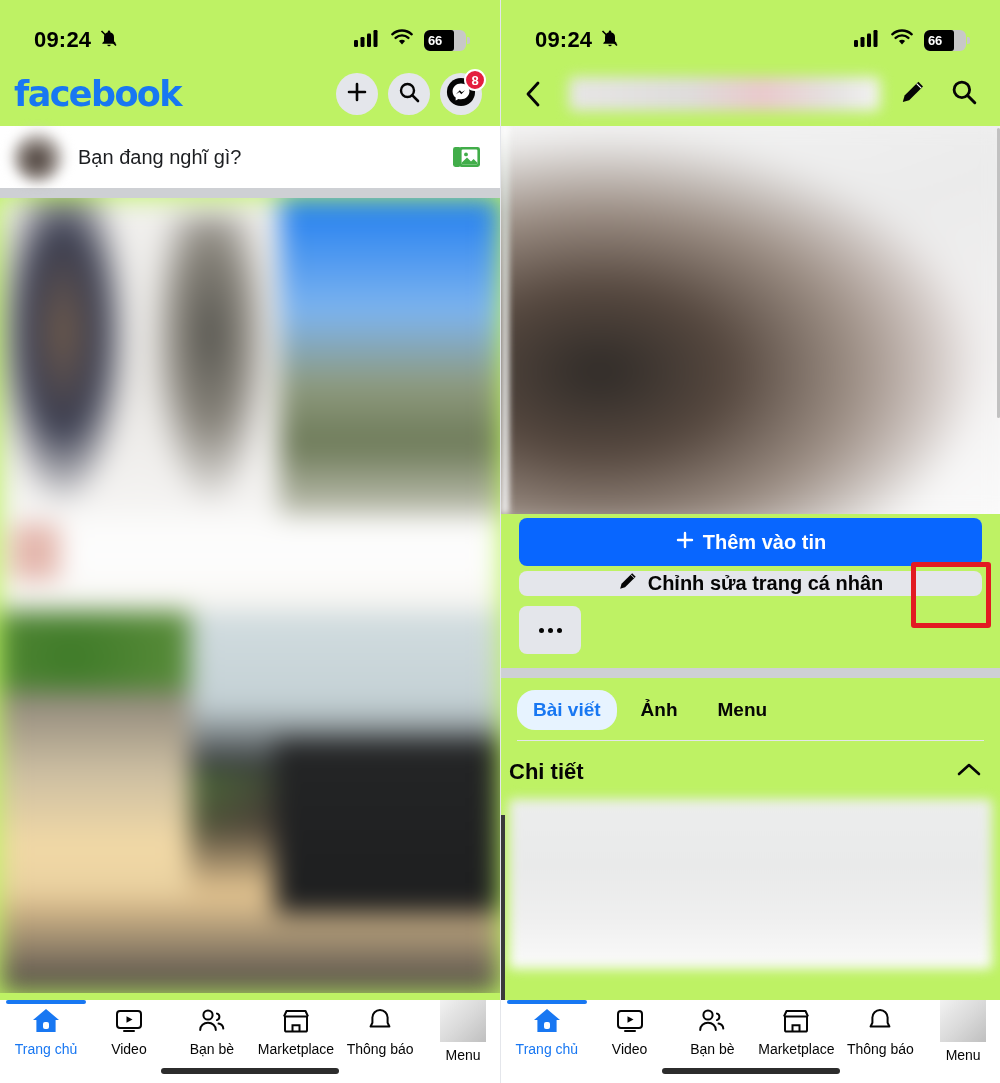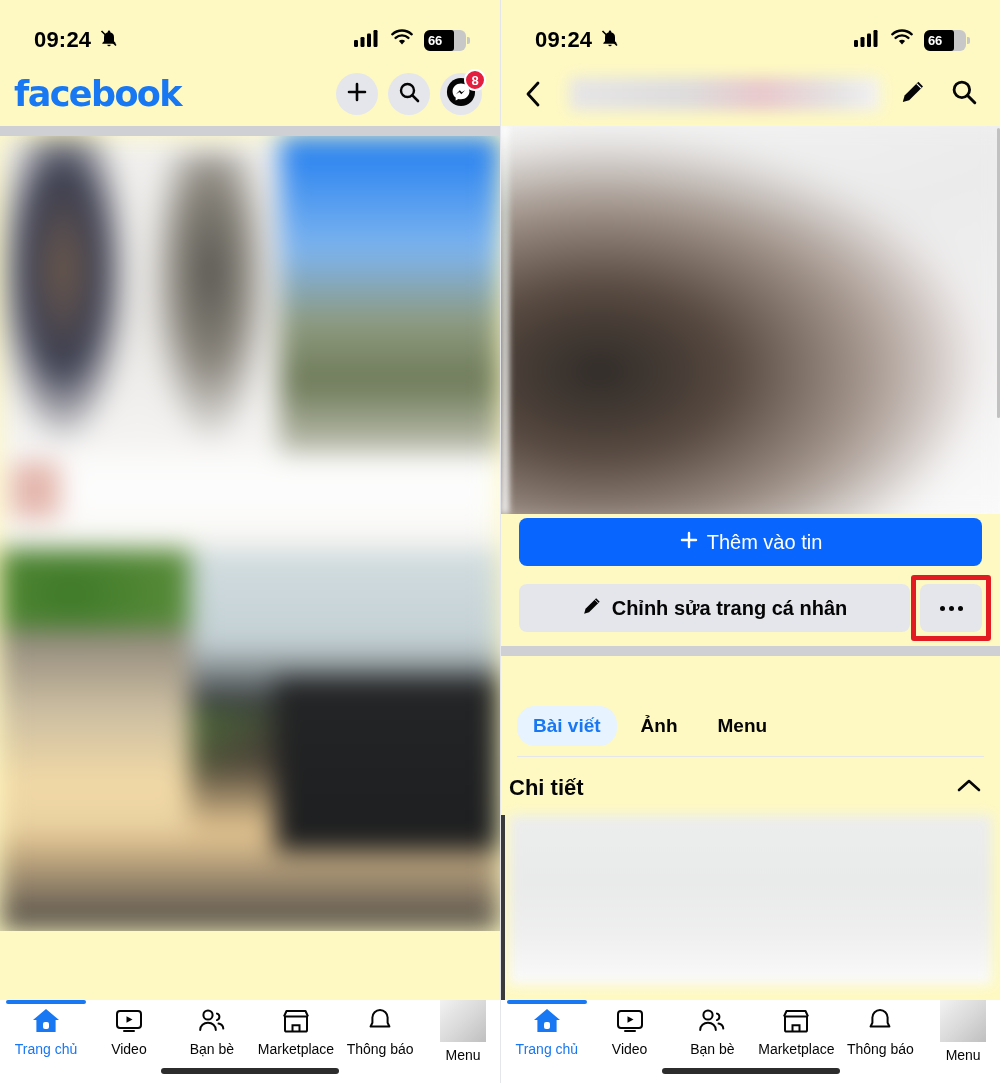--- a/index.html
+++ b/index.html
@@ -5,21 +5,21 @@
   * { box-sizing: border-box; margin: 0; padding: 0; }
   html, body {
     width: 1000px; height: 1083px;
     font-family: "Liberation Sans", sans-serif;
     background: #ffffff;
     overflow: hidden;
   }
   .screens { display: flex; width: 1000px; height: 1083px; }
   .phone {
     width: 500px; height: 1083px;
-    position: relative; background: #fef9c3;
+    position: relative; background: #bef264;
     overflow: hidden;
   }
   .phone.right { border-left: 1px solid #e4e6eb; }
 
   
   .status-bar {
     height: 62px; width: 100%;
     display: flex; align-items: center;
     justify-content: space-between;
     padding: 18px 34px 0 34px;
@@ -146,43 +146,43 @@
     background: linear-gradient(180deg,#fff 0%, #c8cfc8 22%, #dcdcd8 55%, #f2f2f2 100%);
     filter: blur(3px);
   }
 
   .friends-line { padding: 14px 18px 8px 18px; font-size: 19px; color: #65676b; }
   .friends-line b { color: #050505; font-weight: 700; font-size: 19px; }
 
   .actions { padding: 4px 18px 14px 18px; }
   .btn-primary {
     height: 48px; width: 100%; border-radius: 8px; background: #0866ff;
-    color: #fff; font-size: 20px; font-weight: 400;
+    color: #fff; font-size: 20px; font-weight: 700;
     display: flex; align-items: center; justify-content: center; gap: 8px;
   }
-  .row2 { display: flex; gap: 10px; margin-top: 18px; position: relative; }
+  .row2 { display: flex; gap: 10px; margin-top: 5px; position: relative; flex-direction: column; }
   .btn-secondary {
     flex: 1; height: 48px; border-radius: 8px; background: #e4e6eb;
     color: #050505; font-size: 20px; font-weight: 700;
     display: flex; align-items: center; justify-content: center; gap: 10px;
   }
   .btn-more {
     width: 62px; height: 48px; border-radius: 8px; background: #e4e6eb;
     display: flex; align-items: center; justify-content: center;
   }
   .dots { display:flex; gap: 4px; }
   .dots i { width: 5px; height: 5px; border-radius: 50%; background: #050505; display:block; }
   .hl-box {
     position: absolute; right: -9px; top: -9px;
     width: 80px; height: 66px; border: 5px solid #e21b22; border-radius: 3px;
     pointer-events: none;
   }
 
   
-  .tabs { display: flex; gap: 8px; padding: 12px 16px 10px 16px; margin-top: 38px; }
+  .tabs { display: flex; gap: 8px; padding: 12px 16px 10px 16px; }
   .tab {
     padding: 9px 16px; border-radius: 18px; font-size: 19px;
     font-weight: 700; color: #050505;
   }
   .tab.active { background: #e7f3ff; color: #1877f2; }
   .tabs-sep { height: 1px; background: #e4e6eb; margin: 0 16px; }
 
   .section-head {
     display: flex; align-items: center; justify-content: space-between;
     padding: 18px 18px 14px 8px;
@@ -294,20 +294,33 @@
                 <circle cx="16" cy="16" r="15" fill="#050505"></circle>
                 <path d="M16 7c-5 0-9 3.7-9 8.4 0 2.6 1.3 5 3.3 6.5v3.2l3-1.7c.8.2 1.7.3 2.7.3 5 0 9-3.7 9-8.3C25 10.7 21 7 16 7Z" fill="#fff"></path>
                 <path d="m10.6 18.3 4.1-4.3 2.1 2.2 3.5-2.2-4 4.3-2.1-2.2-3.6 2.2Z" fill="#050505"></path>
               </svg>
           </span>
           <span class="badge">8</span>
         </div>
       </div>
     </div>
 
+    <div class="composer">
+      <div class="avatar-blur"></div>
+      <div class="composer-text">Bạn đang nghĩ gì?</div>
+      <span class="photo-icon">
+        <svg width="30" height="26" viewBox="0 0 30 26">
+            <rect x="1" y="3" width="8" height="20" rx="2.4" fill="#41ad49"></rect>
+            <rect x="7" y="3" width="21" height="20" rx="2.4" fill="#41ad49"></rect>
+            <rect x="9.6" y="5.6" width="15.8" height="14.8" rx="1.2" fill="#fff"></rect>
+            <circle cx="14" cy="10.4" r="1.9" fill="#41ad49"></circle>
+            <path d="M9.6 18.8 15 13.4l4 4 2.6-2.4 3.8 3.8v1.6H9.6v-1.6Z" fill="#41ad49"></path>
+          </svg>
+      </span>
+    </div>
 
     <div class="band"></div>
 
     <div class="feed">
       <div class="blurlayer">
         <div class="f1"></div>
           <div class="f1b"></div>
           <div class="f1c"></div>
         <div class="f1d"></div>
           <div class="f1e"></div>

